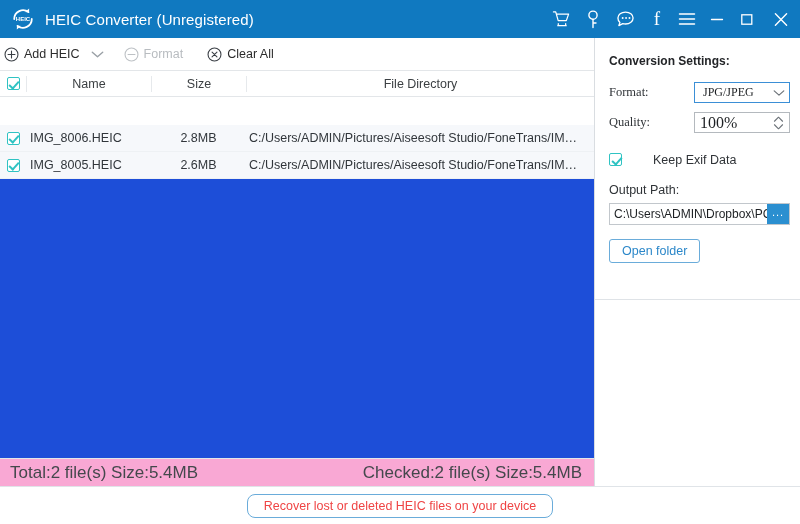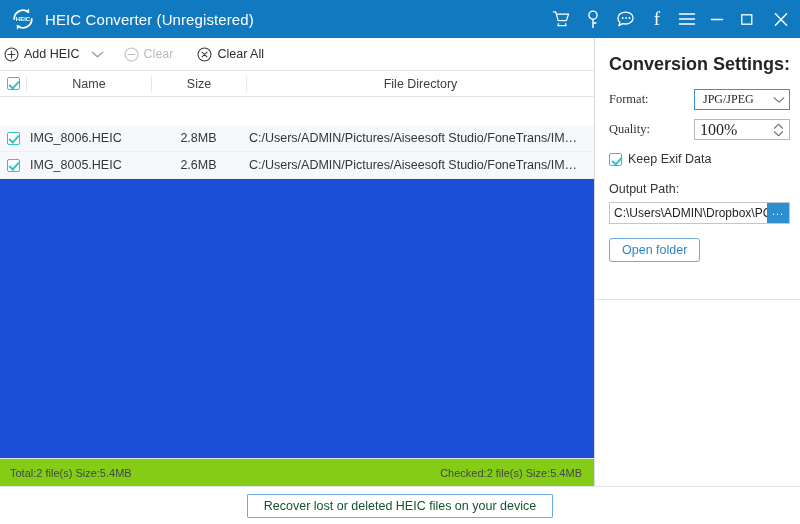--- a/index.html
+++ b/index.html
@@ -195,28 +195,28 @@
 
   
   .statusbar {
     height: 28px;
     flex: none;
     display: flex;
     align-items: center;
     justify-content: space-between;
     padding: 0 12px 0 10px;
     border-top: 1px solid #e3e6e9;
-    font-size: 11px;
+    font-size: 17px;
     color: #44484c;
-    background: #84cc16;
+    background: #f9a8d4;
   }
 
   
   .panel-title {
-    font-size: 18px;
+    font-size: 12px;
     font-weight: bold;
     color: #232528;
     margin: 0 0 14px 0;
   }
   .field-row {
     display: flex;
     align-items: center;
     margin-bottom: 9px;
     height: 21px;
     font-family: Liberation Serif, serif;
@@ -253,22 +253,23 @@
     color: #1d2023;
     position: relative;
   }
   .spin-box .arrow {
     position: absolute; right: 5px; top: 0;
     height: 100%; display: flex; align-items: center;
   }
 
   .exif-row {
     display: flex;
-    align-items: flex-end;
-    margin: 12px 0 16px 0;
+    align-items: flex-start;
+    margin: 20px 0 16px 0;
+    gap: 25px;
   }
   .exif-row .cb { margin-right: 6px; }
   .exif-label { font-size: 12.5px; color: #2f3337; }
 
   .out-label {
     font-size: 12.5px;
     color: #2f3337;
     margin-bottom: 6px;
   }
   .path-row {
@@ -334,22 +335,22 @@
     justify-content: center;
     background: #fff;
   }
   .recover-btn {
     display: inline-flex;
     align-items: center;
     justify-content: center;
     height: 24px;
     padding: 0 16px;
     border: 1px solid #6aacda;
-    border-radius: 1px;
-    color: #14532d;
+    border-radius: 8px;
+    color: #ef4444;
     font-size: 12.5px;
     background: #fff;
     white-space: nowrap;
   }
 </style>
 </head>
 <body>
 
 <div class="app">
 
@@ -427,21 +428,21 @@
         <div class="chev-tool">
           <svg width="13" height="9" viewBox="0 0 14 9">
             <path d="M1.4 2l5.6 5 5.6-5" fill="none" stroke="#9aa0a6" stroke-width="1.5" stroke-linecap="round" stroke-linejoin="round"></path>
           </svg>
         </div>
         <div class="tool disabled">
           <svg class="ci" width="15" height="15" viewBox="0 0 16 16">
             <circle cx="8" cy="8" r="6.9" fill="none" stroke="#bdc1c5" stroke-width="1.15"></circle>
             <path d="M4.3 8h7.4" stroke="#bdc1c5" stroke-width="1.15" stroke-linecap="round"></path>
           </svg>
-          <span>Clear</span>
+          <span>Format</span>
         </div>
         <div class="tool gap-l">
           <svg class="ci" width="15" height="15" viewBox="0 0 16 16">
             <circle cx="8" cy="8" r="6.9" fill="none" stroke="#3a3f45" stroke-width="1.15"></circle>
             <path d="M5.4 5.4l5.2 5.2M10.6 5.4l-5.2 5.2" stroke="#3a3f45" stroke-width="1.15" stroke-linecap="round"></path>
           </svg>
           <span>Clear All</span>
         </div>
       </div>
 

